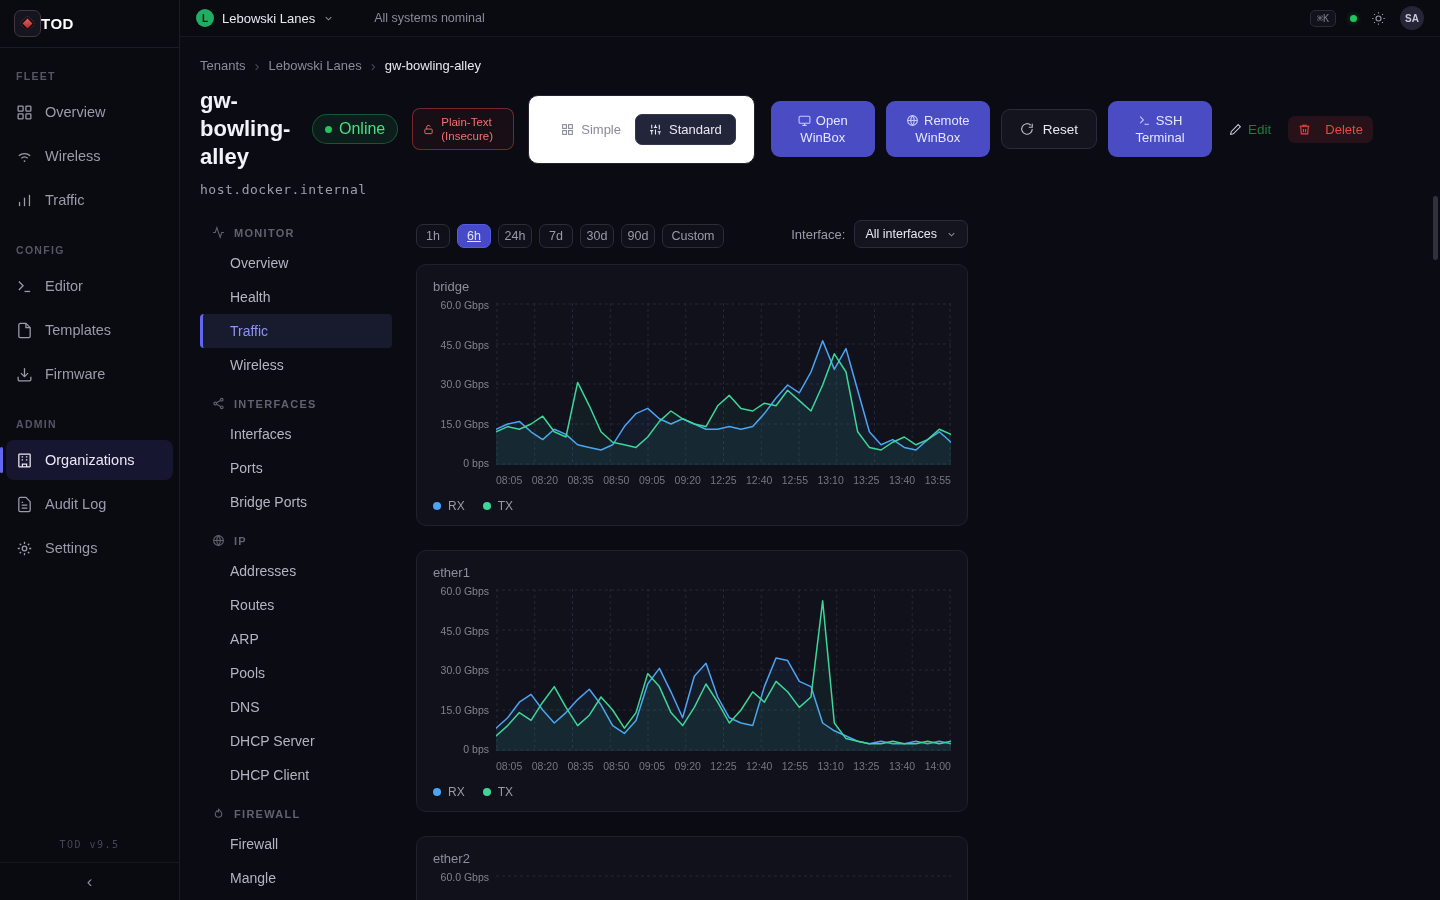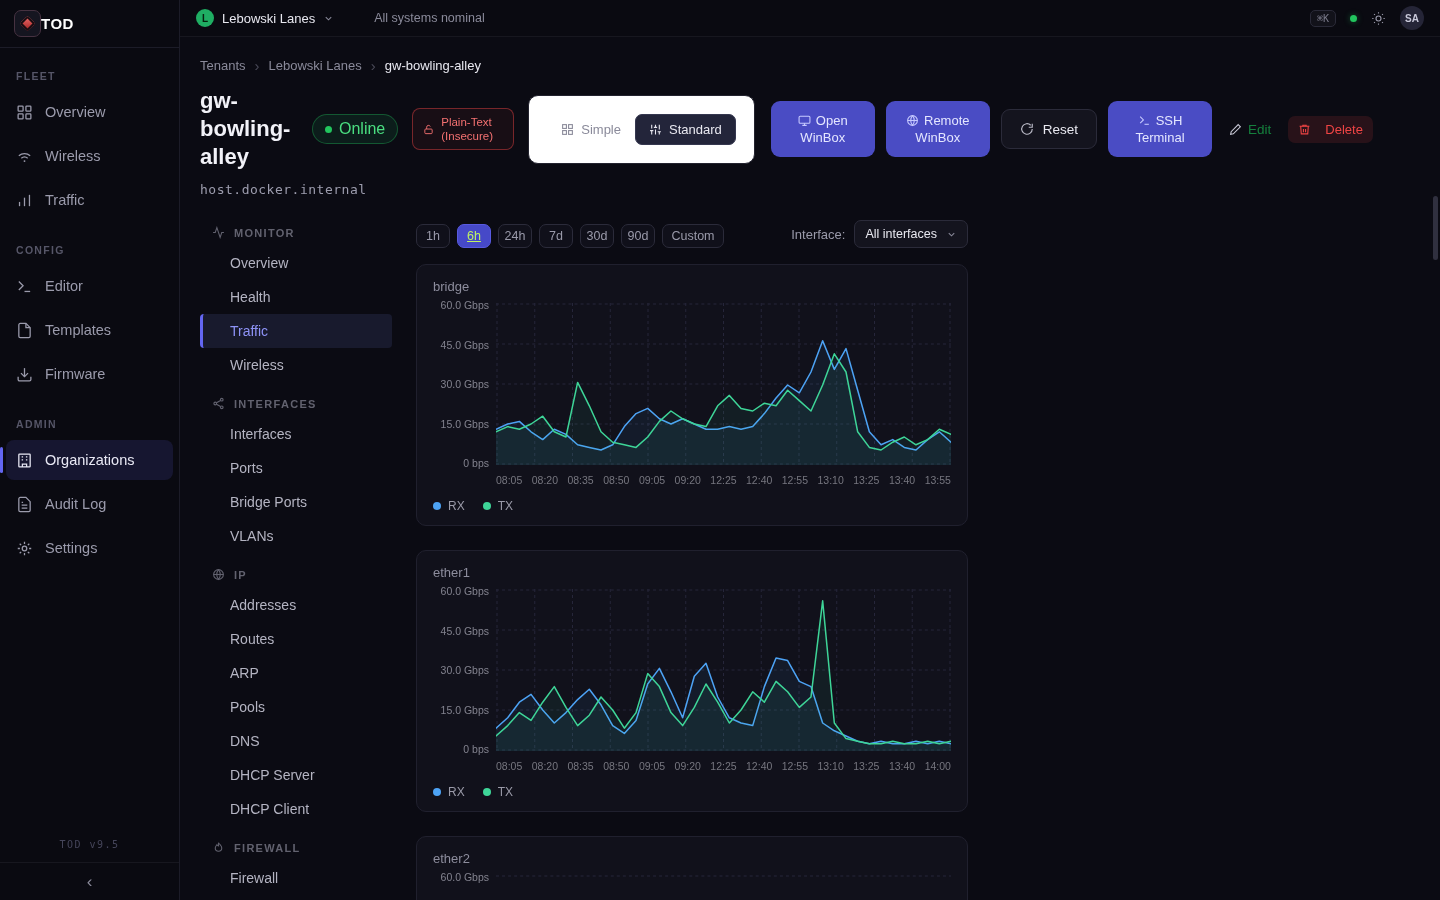--- a/index.html
+++ b/index.html
@@ -77,21 +77,21 @@
   .subnav { width:192px; flex-shrink:0; }
   .subnav-group-label { display:flex; align-items:center; gap:9px; font-size:11px; letter-spacing:1.3px; color:#62626f; font-weight:700; margin:15px 0 7px; padding-left:12px; }
   .subnav-group-label svg { width:13px; height:13px; }
   .subnav-item { height:34px; display:flex; align-items:center; padding-left:30px; font-size:14px; color:#b4b4c2; border-radius:6px; cursor:pointer; }
   .subnav-item.active { background:#181a2d; color:#8e93f7; border-left:3px solid #6366f1; padding-left:27px; border-radius:4px; }
 
   .charts-col { flex:1; max-width:552px; }
   .time-row { display:flex; align-items:flex-end; margin:9px 0 16px; }
   .range-pill { border:1px solid #2b2b3a; background:#10101a; color:#9a9aaa; font-size:12.5px; padding:4px 0; width:34px; text-align:center; border-radius:7px; margin-right:7px; cursor:pointer; font-family:inherit; }
   .range-pill.wide { width:62px; }
-  .range-pill.active { background:#4649c8; border-color:#585ae0; color:#bef264;text-decoration:underline; }
+  .range-pill.active { background:#4649c8; border-color:#585ae0; color:#e5e5e5;text-decoration:underline; }
   .iface { margin-left:auto; display:flex; align-items:center; gap:9px; }
   .iface-label { font-size:13px; color:#9a9aaa; }
   .iface-select { display:flex; align-items:center; gap:9px; background:#14141e; border:1px solid #2b2b3a; border-radius:7px; padding:6px 10px; font-size:12.5px; color:#e8e8f0; cursor:pointer; }
 
   .chart-card { background:#11111b; border:1px solid #20202e; border-radius:10px; padding:14px 16px 12px; margin-bottom:24px; }
   .chart-title { font-size:13px; color:#8d8d9d; margin-bottom:9px; }
   .chart-grid { display:grid; grid-template-columns:56px 1fr; column-gap:7px; }
   .y-labels { display:flex; flex-direction:column; justify-content:space-between; align-items:flex-end; font-size:10.5px; color:#83838f; height:170px; margin-top:-4px; }
   .plot-wrap { height:162px; }
   svg.plot { width:100%; height:100%; display:block; }
@@ -333,21 +333,20 @@
                 <circle cx="6" cy="12" r="2.5"></circle>
                 <circle cx="18" cy="19" r="2.5"></circle>
                 <line x1="8.3" y1="10.7" x2="15.7" y2="6.3"></line>
                 <line x1="8.3" y1="13.3" x2="15.7" y2="17.7"></line>
               </svg>
             <span>INTERFACES</span>
           </div>
           <div class="subnav-item">Interfaces</div>
           <div class="subnav-item">Ports</div>
           <div class="subnav-item">Bridge Ports</div>
-          <div class="subnav-item">VLANs</div>
 
           <div class="subnav-group-label">
             <svg viewBox="0 0 24 24" fill="none" stroke="currentColor" stroke-width="2">
                 <circle cx="12" cy="12" r="9"></circle>
                 <path d="M3 12h18"></path>
                 <path d="M12 3a14 14 0 0 1 0 18a14 14 0 0 1 0-18"></path>
               </svg>
             <span>IP</span>
           </div>
           <div class="subnav-item">Addresses</div>

